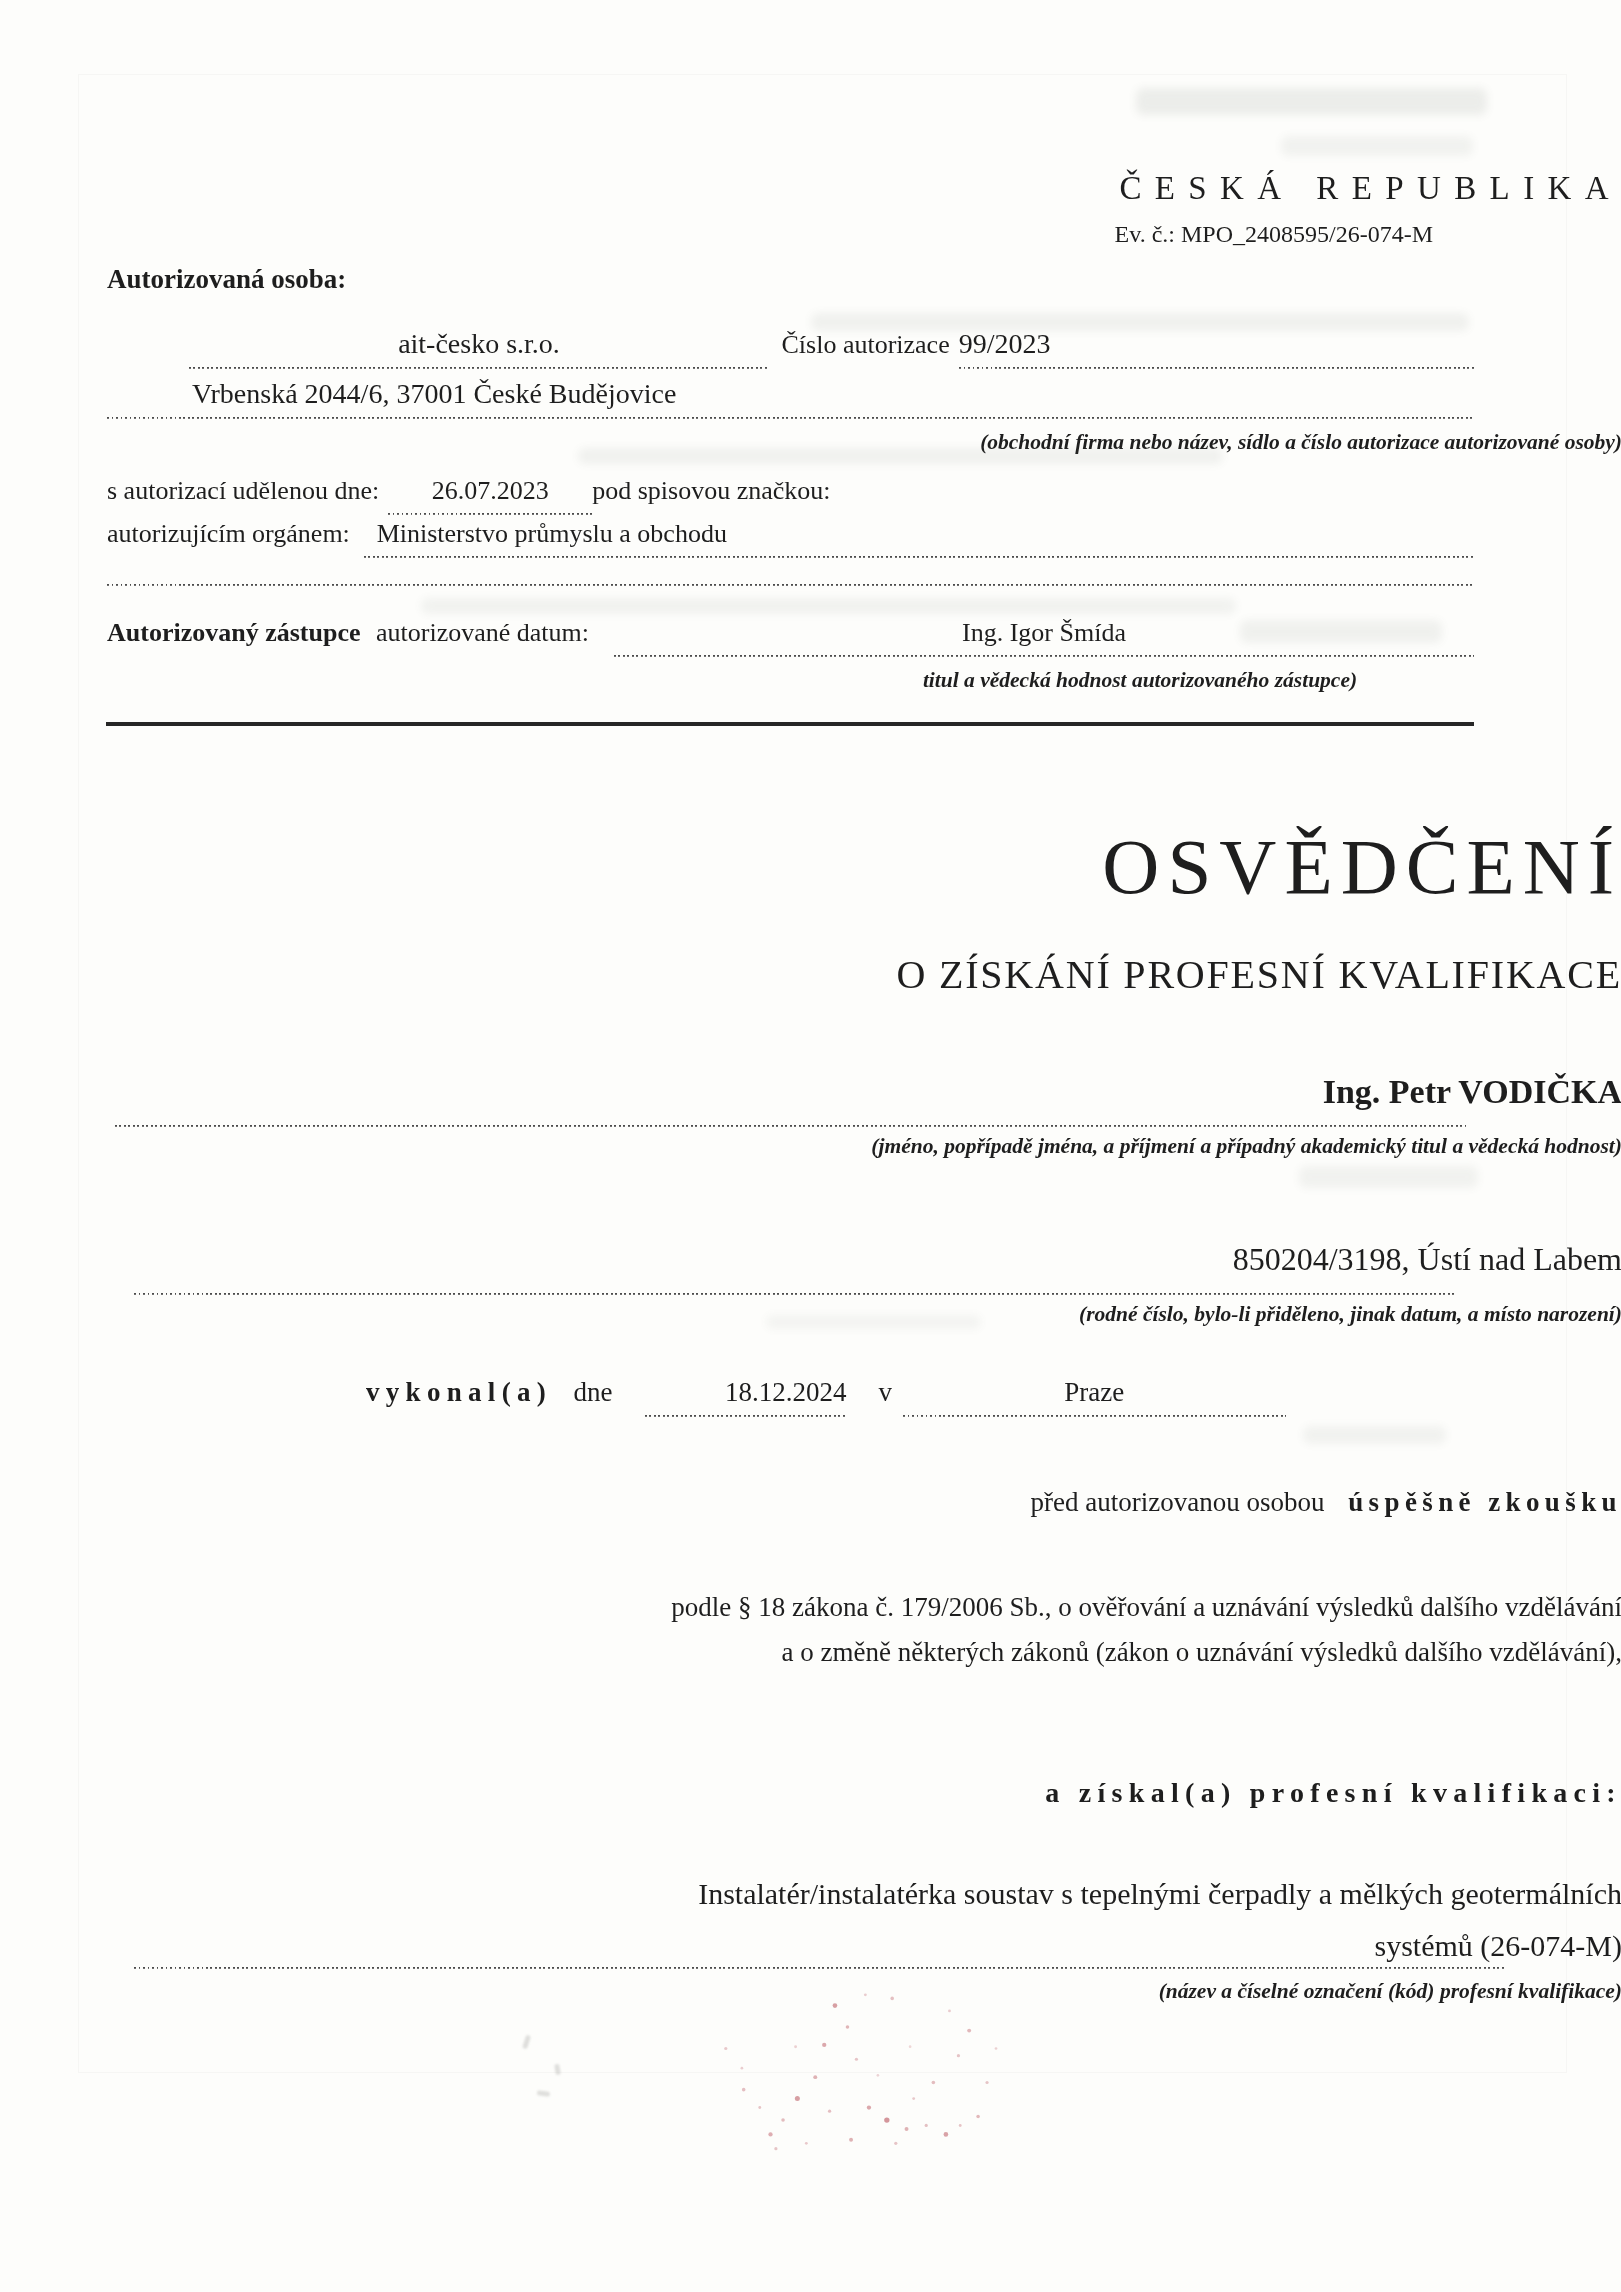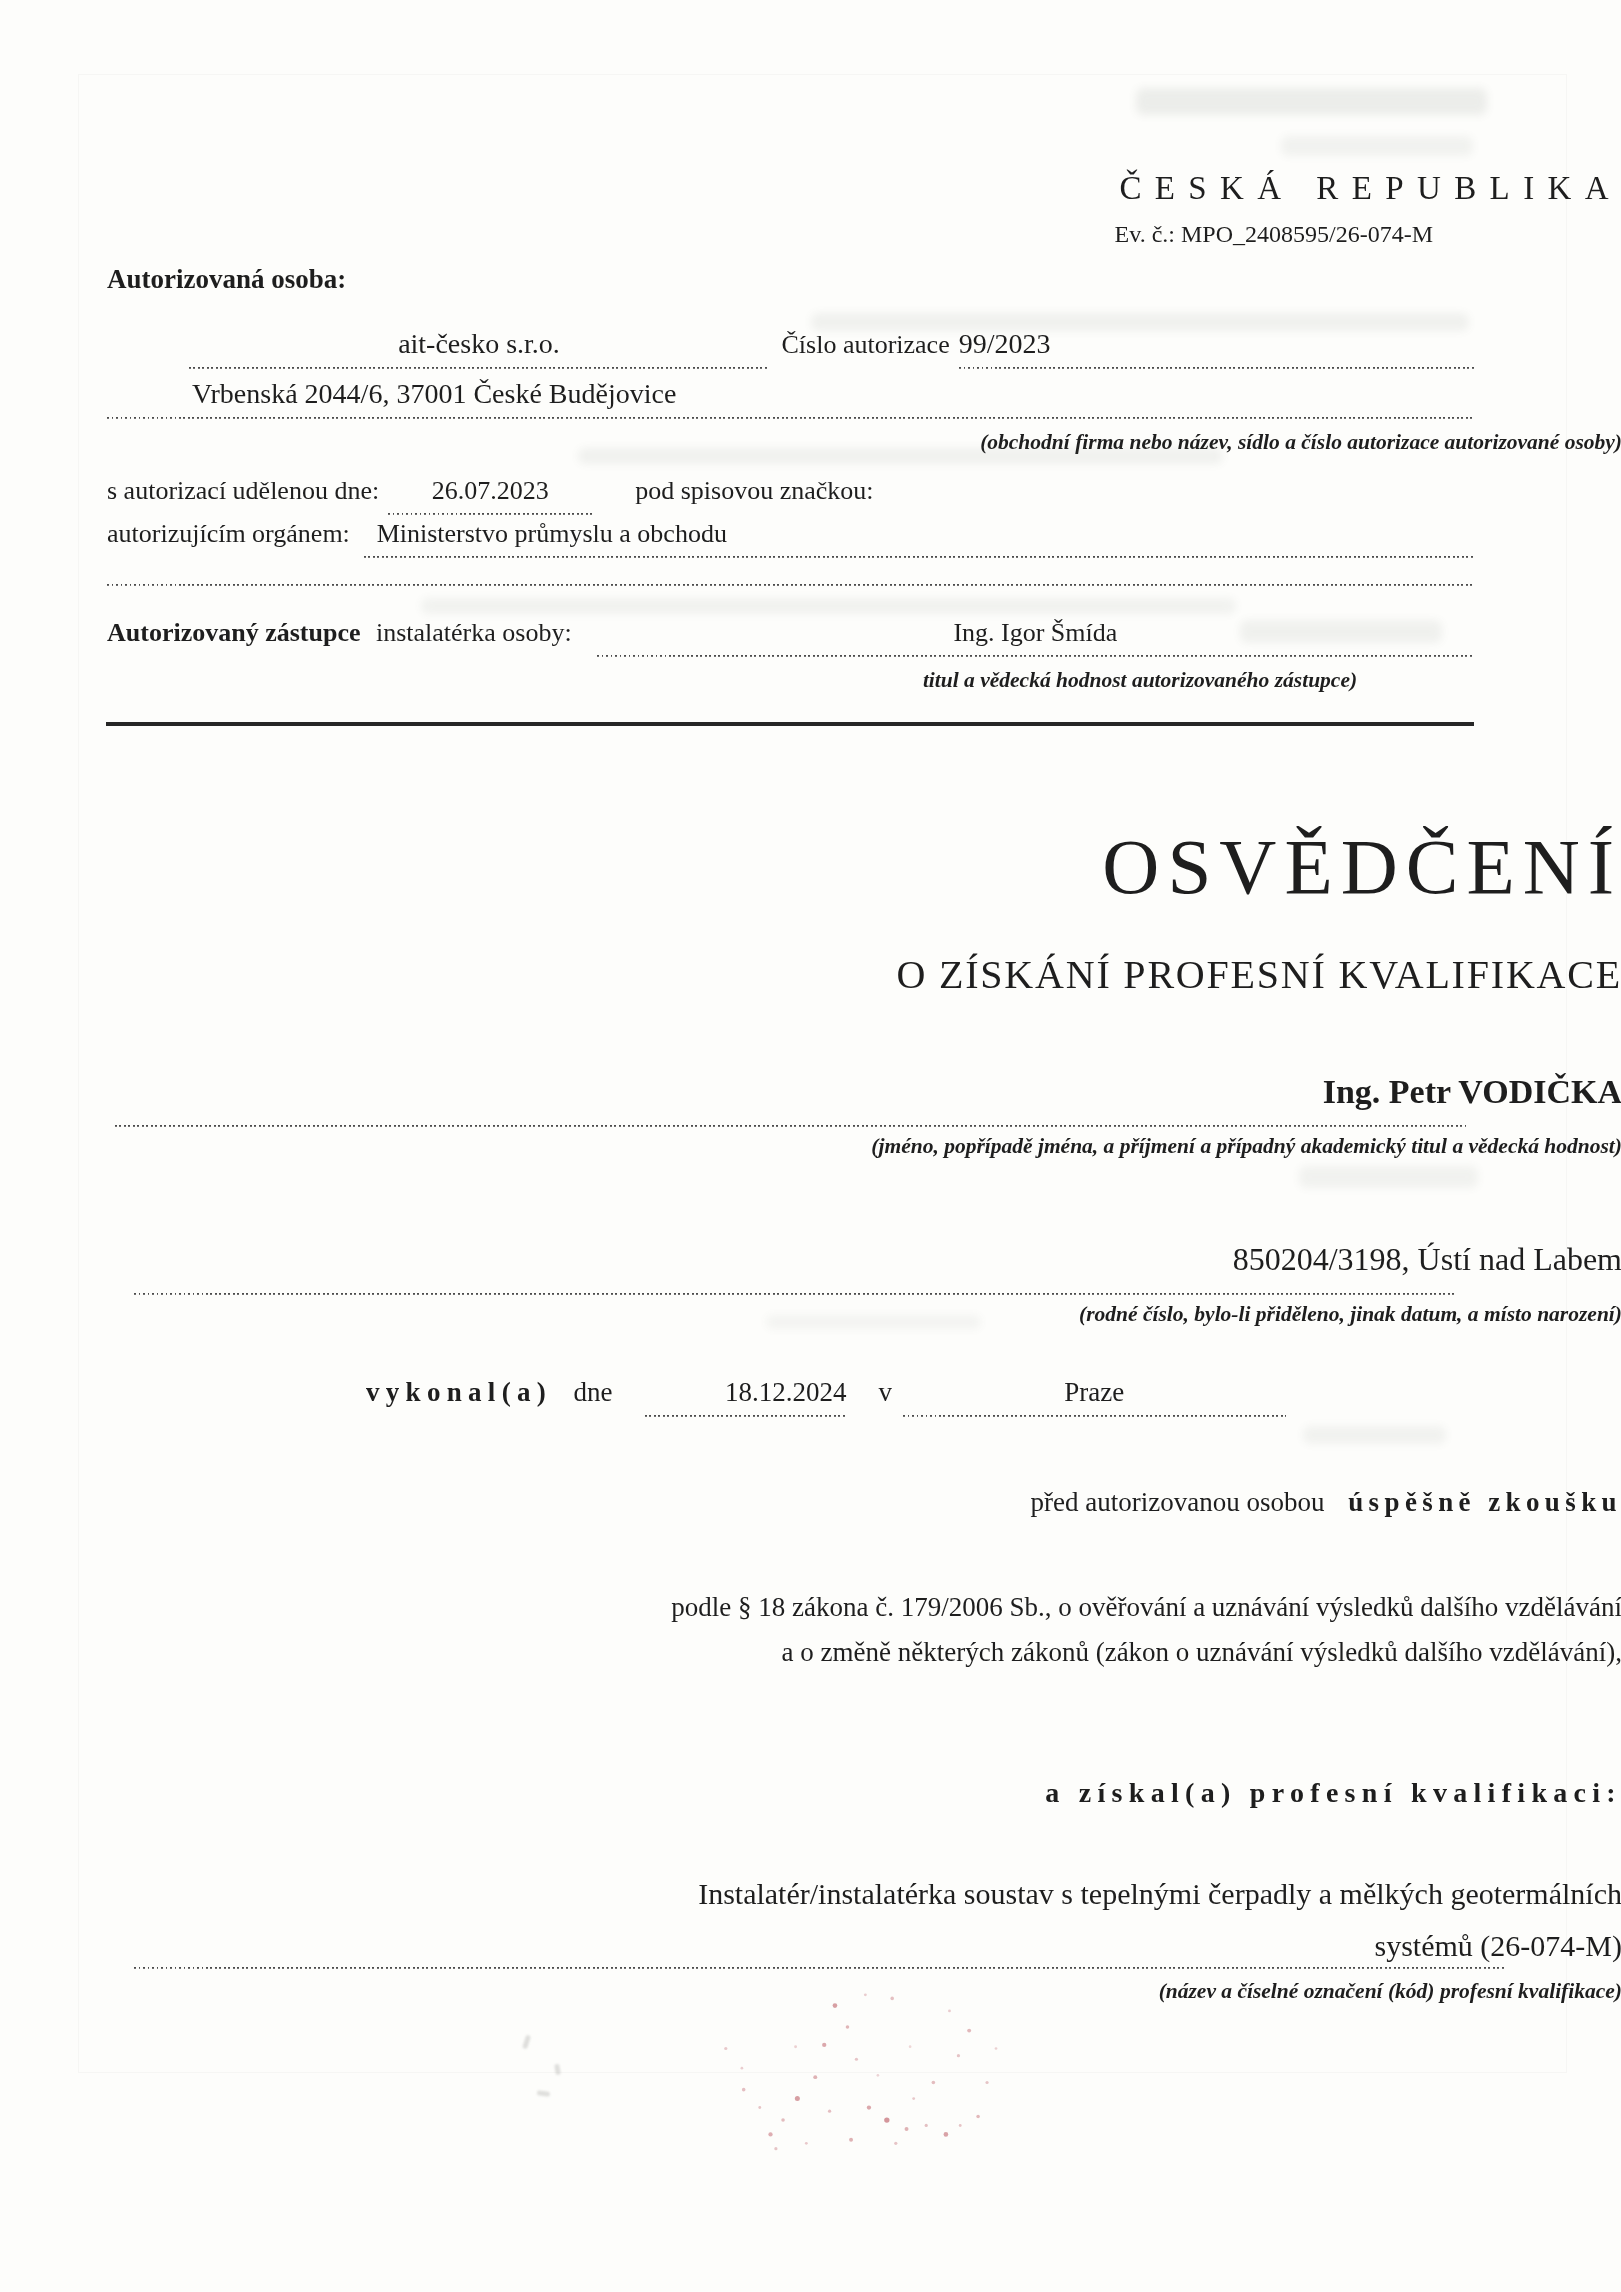--- a/index.html
+++ b/index.html
@@ -40,21 +40,21 @@
   .l-authlabel{top:264px;left:107px;font-size:27px;}
   .row-company{top:328px;left:107px;width:1367px;font-size:28px;}
   .row-company .sp{width:82px;}
   .cell-company{width:580px;text-align:center;}
   .lbl-cislo{margin-left:10.7px;padding:0 9px 9px 1.8px;font-size:26px;white-space:nowrap;}
   .cell-authnum{flex:1;}
   .row-address{top:378px;left:107px;width:1367px;font-size:28px;padding-left:85px;box-sizing:border-box;padding-bottom:9px;}
   .caption-company{top:430px;font-size:21.5px;}
   .row-granted{top:476px;left:107px;width:1367px;font-size:26px;align-items:center;}
   .cell-date{width:204px;text-align:center;margin-left:9px;}
-  .lbl-file{margin-left:43px;white-space:nowrap;padding-bottom:9px;}
+  .lbl-file{white-space:nowrap;padding-bottom:9px;}
   .cell-file{flex:1;text-align:center;margin-left:12.5px;}
   .row-authority{top:519px;left:107px;width:1367px;font-size:26px;}
   .cell-ministry{flex:1;margin-left:14.3px;padding-left:12.5px;text-align:left;}
   .dot-full{top:584px;left:107px;width:1367px;}
   .row-rep{top:618px;left:107px;width:1367px;font-size:26px;}
   .cell-repname{flex:1;margin-left:25px;text-align:center;}
   .caption-rep{top:666px;left:802px;width:676px;text-align:center;font-size:21.5px;line-height:28px;}
   .solid-line{top:722px;left:106px;width:1368px;height:3.6px;background:#262626;}
   .l-title{top:822px;font-size:79px;letter-spacing:8px;}
   .l-subtitle{top:951px;font-size:40px;letter-spacing:1.8px;}
@@ -106,21 +106,21 @@
 <div class="abs row row-authority">
   <div class="cellpad">autorizujícím orgánem:</div>
   <div class="cell-ministry uline cellpad">Ministerstvo průmyslu a obchodu</div>
 </div>
 
 <div class="abs dotline dot-full"></div>
 
 <div class="abs row row-rep">
   <div class="cellpad">
     <span class="bold">Autorizovaný zástupce</span>
-    <span style="margin-left:9px;">instalatérka osoby:</span>
+    <span style="margin-left:9px;">autorizované datum:</span>
   </div>
   <div class="cell-repname uline cellpad">Ing. Igor Šmída</div>
 </div>
 <div class="abs caption-rep bi">
   <div>titul a vědecká hodnost autorizovaného zástupce)</div>
 </div>
 
 <div class="abs solid-line"></div>
 
 <div class="abs center l-title">OSVĚDČENÍ</div>

